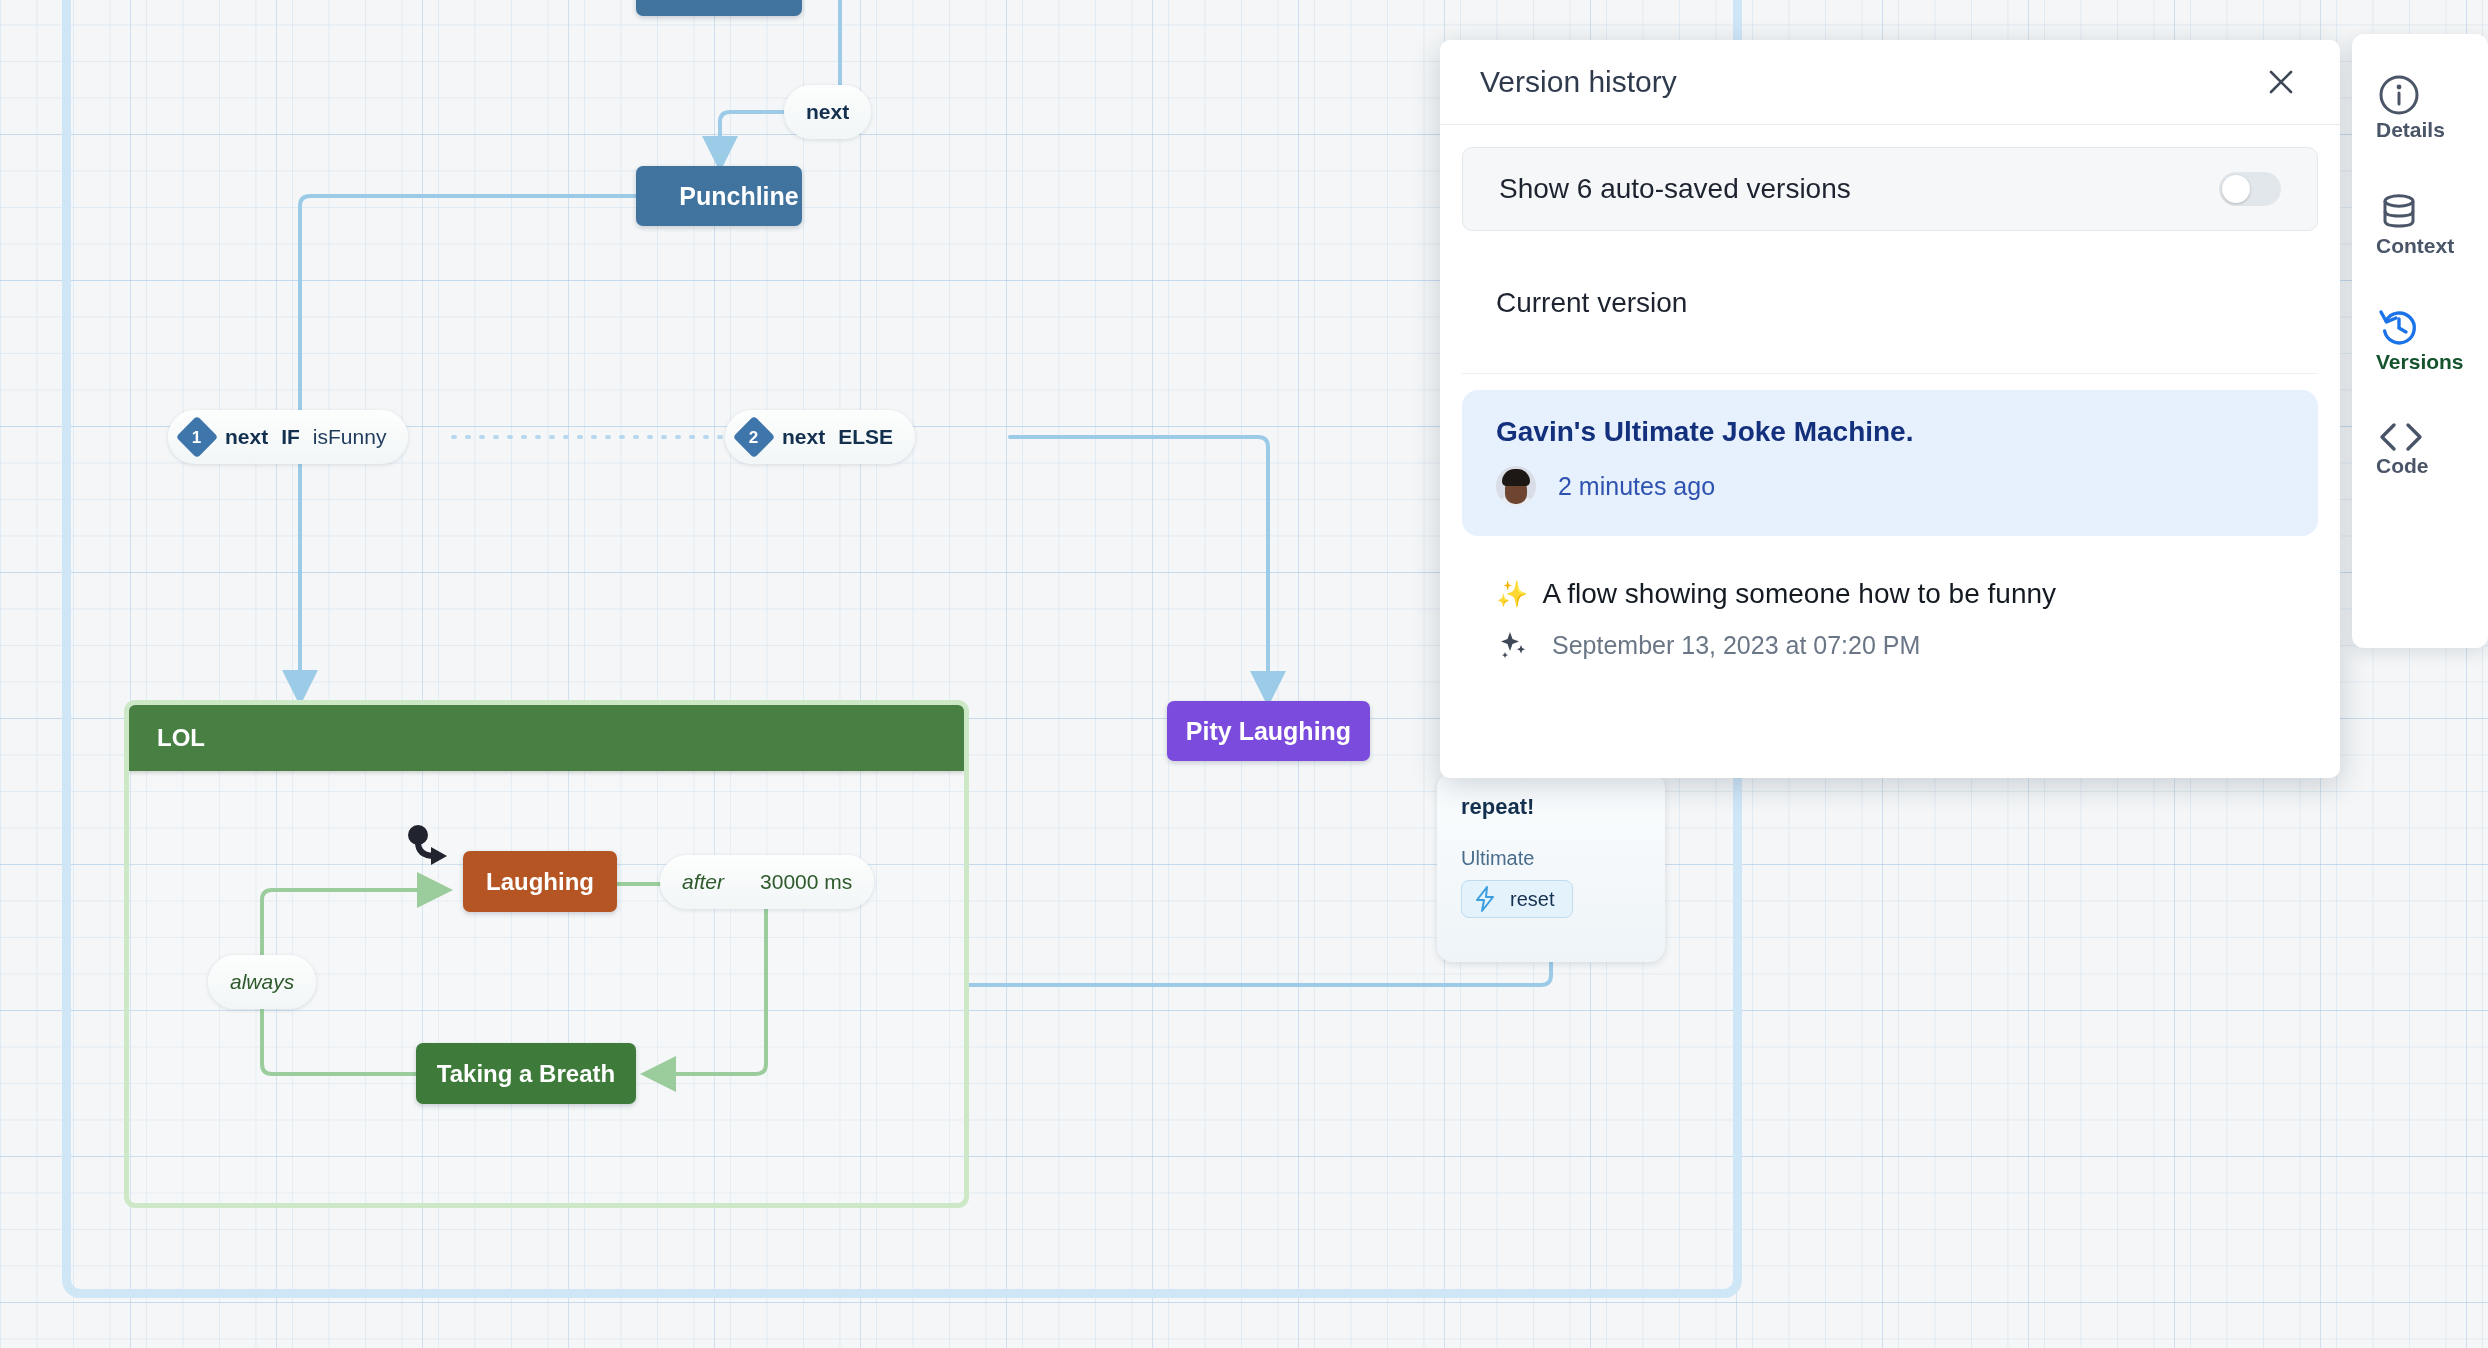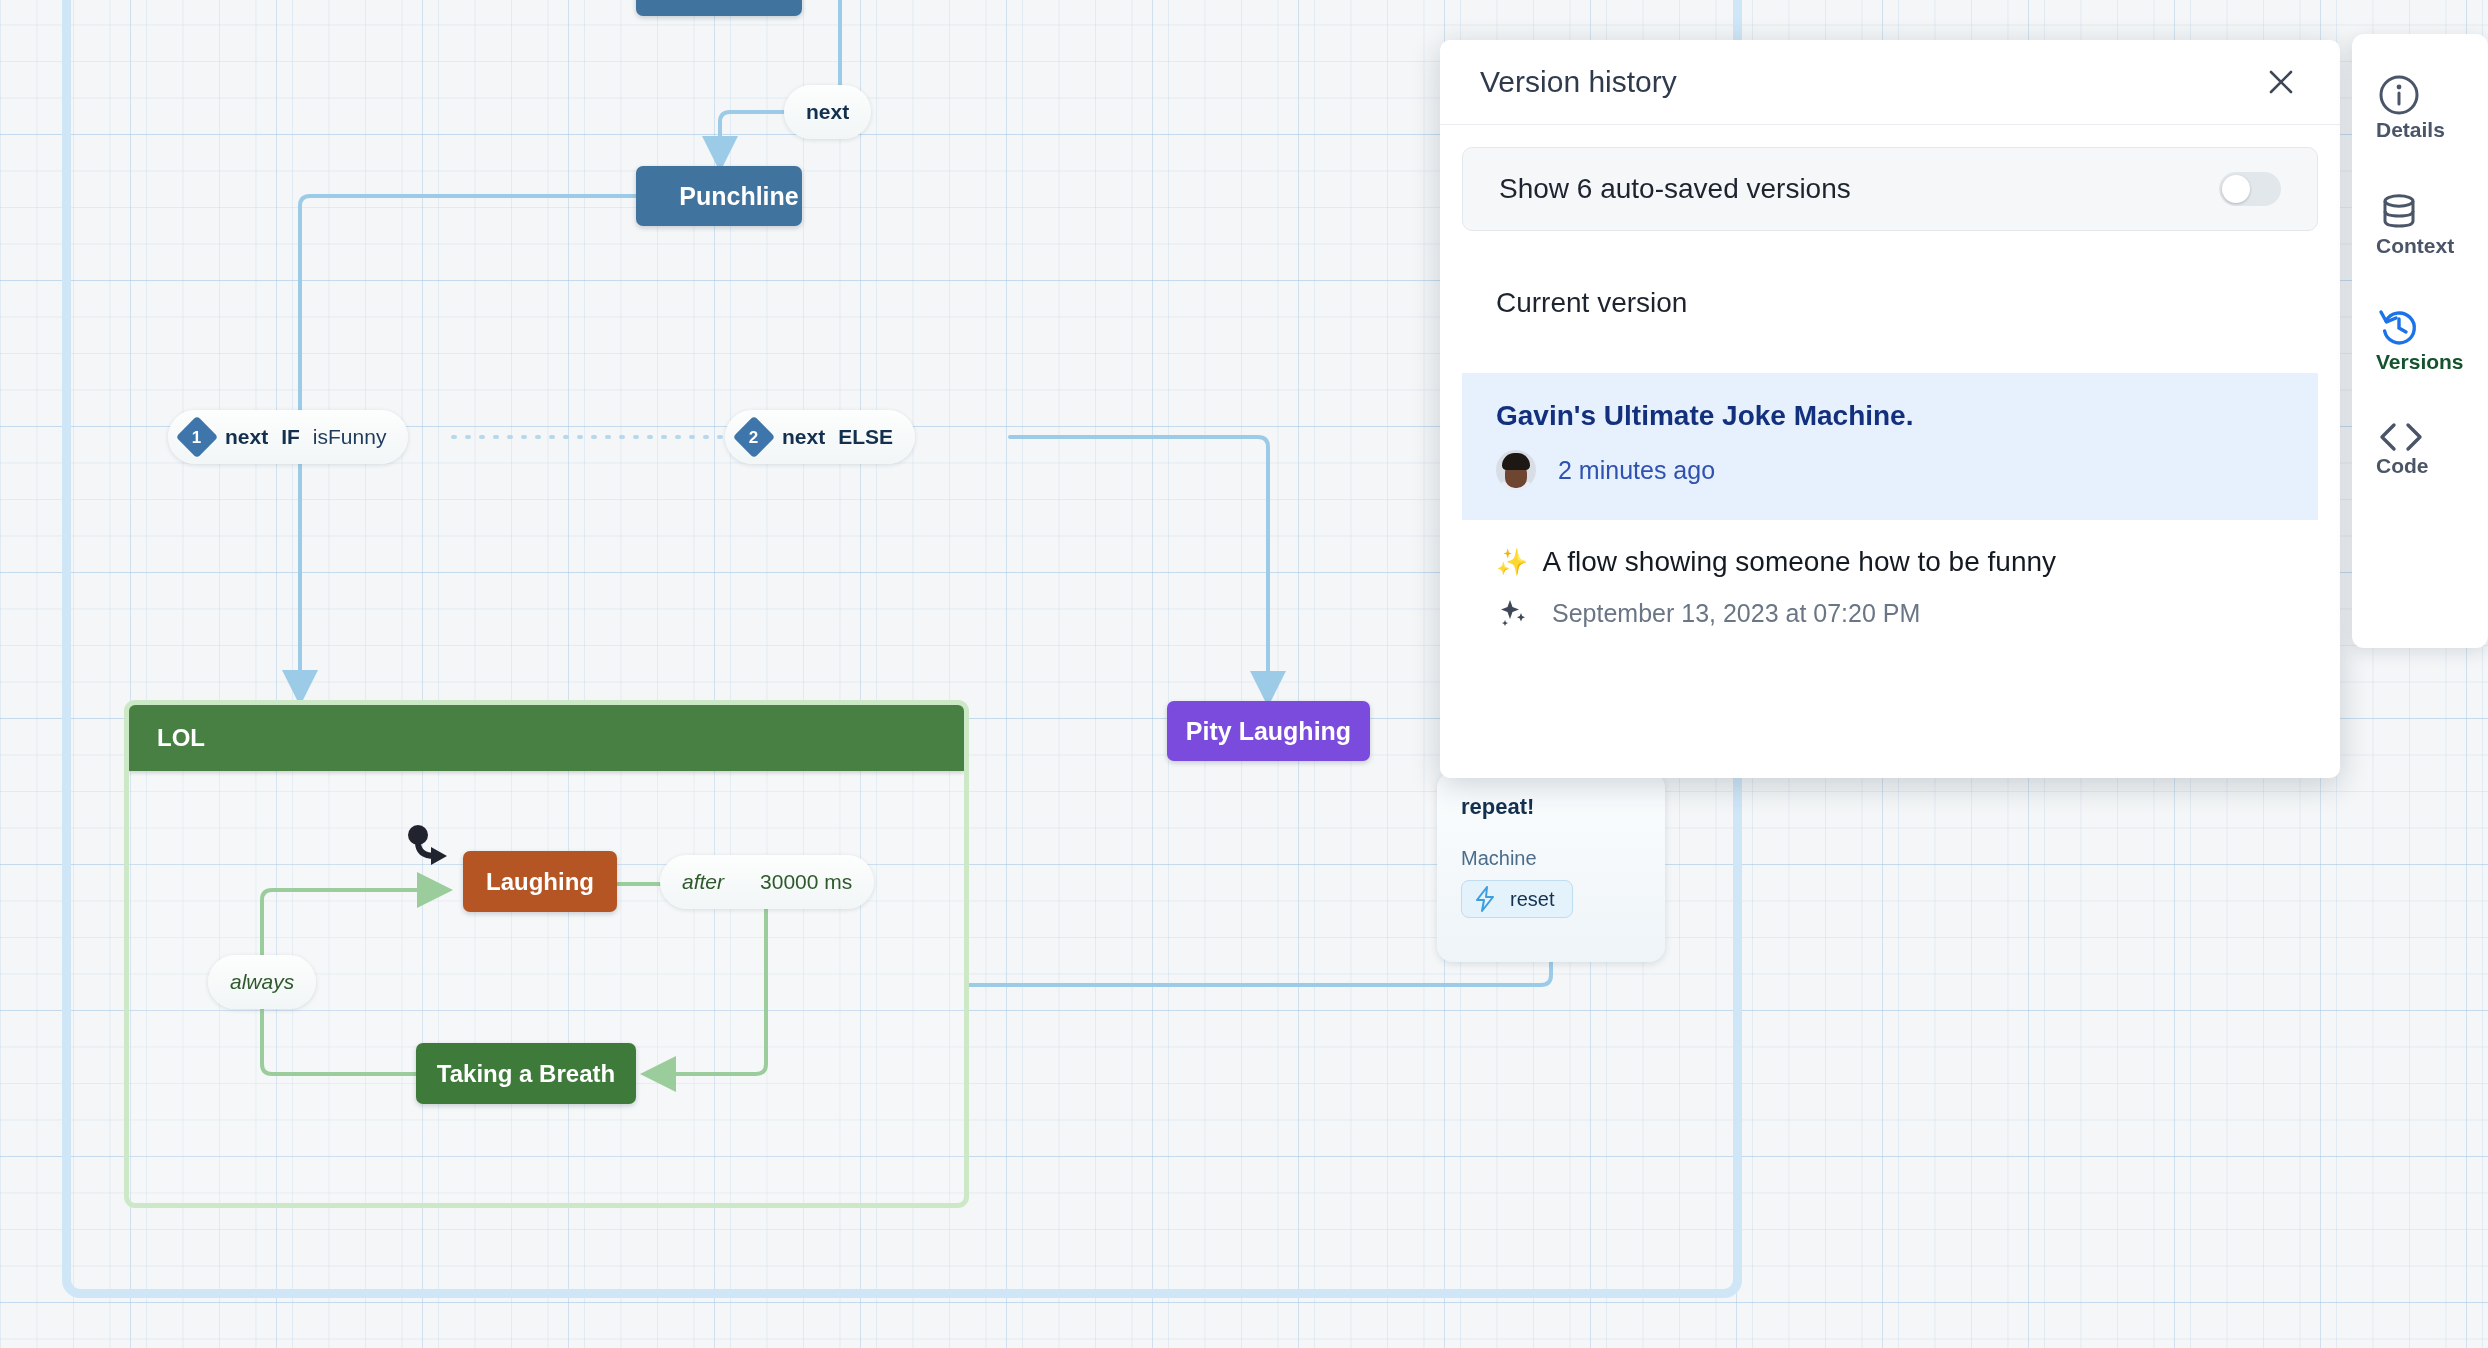--- a/index.html
+++ b/index.html
@@ -123,21 +123,21 @@
     position:relative;cursor:pointer;flex:0 0 auto;
   }
   .toggle .knob{
     position:absolute;left:3px;top:3px;width:28px;height:28px;border-radius:50%;
     background:#fff;box-shadow:0 1px 3px rgba(0,0,0,.22);
   }
   .current-version{
     font-size:28px;color:#1d2430;padding:56px 34px 54px 34px;
     border-bottom:1px solid #edf1f4;margin:0 2px;
   }
-  .version-item{padding:26px 34px 30px 34px;margin:0 2px;border-radius:0;}
+  .version-item{padding:26px 34px 30px 34px;margin:16px 2px;border-radius:16px;}
   .version-item.selected{background:#e7f0fd;}
   .vi-title{font-size:28px;font-weight:bold;color:#13307d;margin-bottom:18px;}
   .vi-meta{display:flex;align-items:center;gap:22px;}
   .vi-meta .meta-text{font-size:25px;color:#2f52b0;}
   .avatar{
     width:40px;height:40px;border-radius:50%;flex:0 0 auto;overflow:hidden;
     background:#d9dee6;position:relative;
   }
   .avatar .hair{position:absolute;left:6px;top:3px;width:28px;height:17px;border-radius:14px 14px 5px 5px;background:#1e1814;}
   .avatar .face{position:absolute;left:9px;top:12px;width:22px;height:26px;border-radius:11px 11px 10px 10px;background:#6d4530;}
@@ -246,21 +246,21 @@
     <span class="gi">after</span>
     <span>30000 ms</span>
   </div>
 
   <div class="chip green-chip" id="chip-always">
     <span class="gi">always</span>
   </div>
 
   <div id="card-repeat">
     <div class="rep-title">repeat!</div>
-    <div class="rep-actions">Machine</div>
+    <div class="rep-actions">Ultimate</div>
     <div class="action-chip">
       <svg width="22" height="26" viewBox="0 0 22 26">
         <path d="M13,1 L3,14 H10 L8,25 L19,11 H12 Z" fill="none" stroke="#3c9ede" stroke-width="2" stroke-linejoin="round"></path>
       </svg>
       <span>reset</span>
     </div>
   </div>
 </div>
 
 <div id="version-panel">

